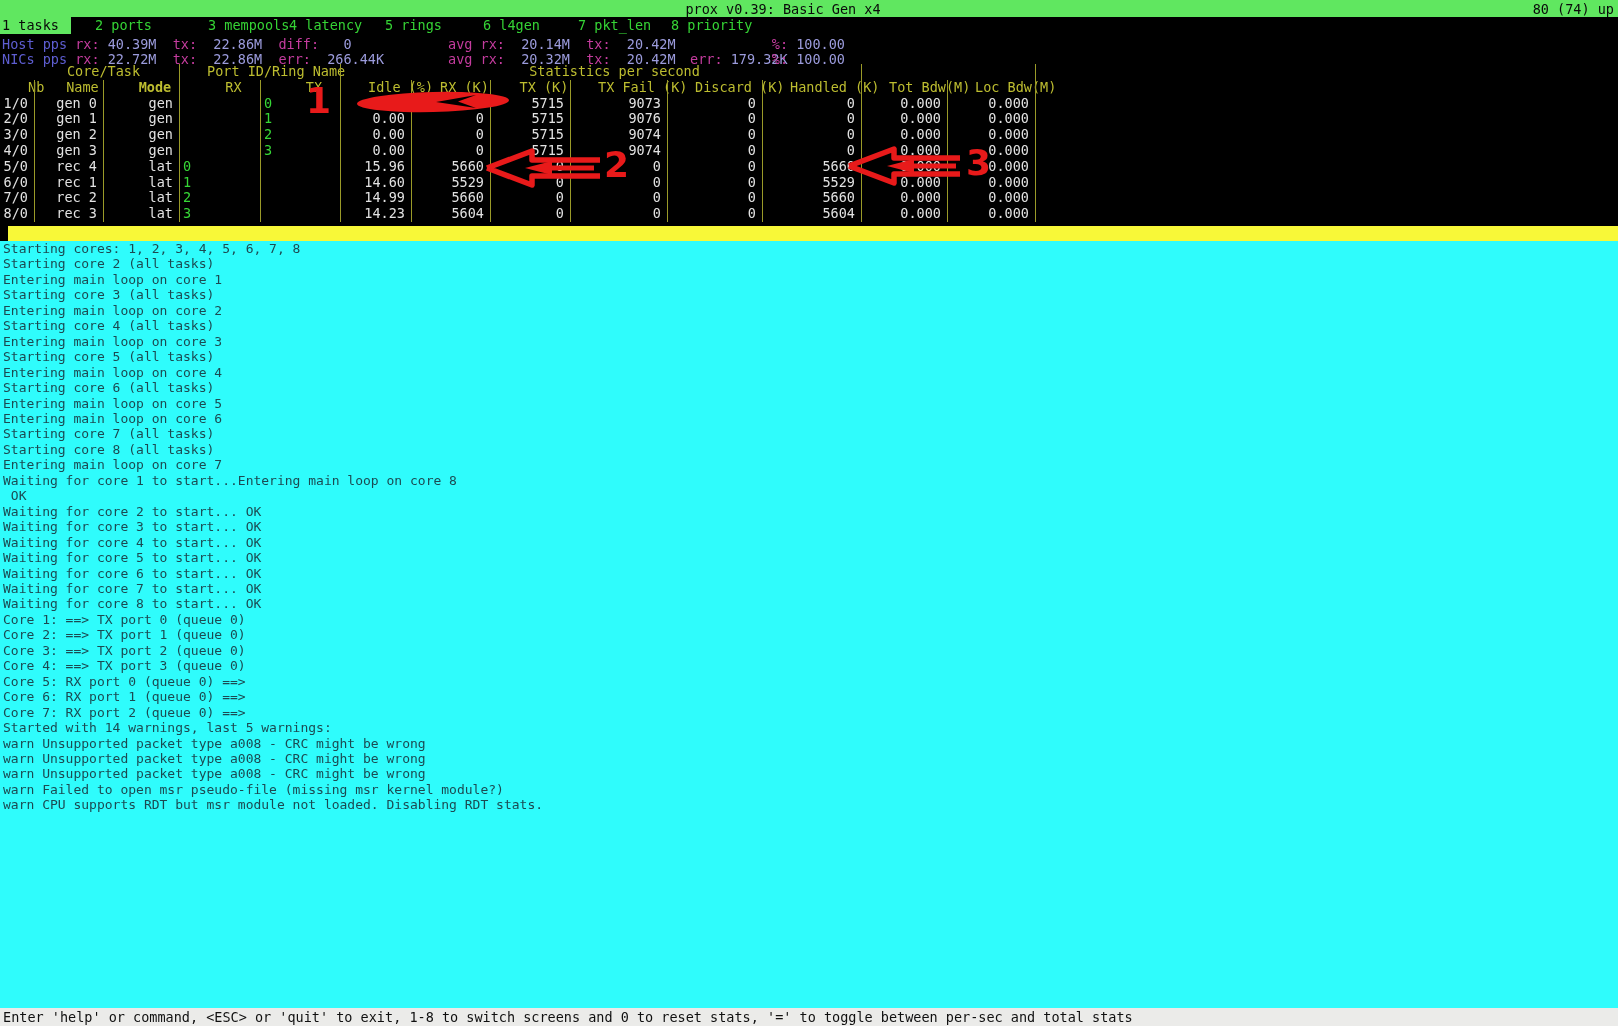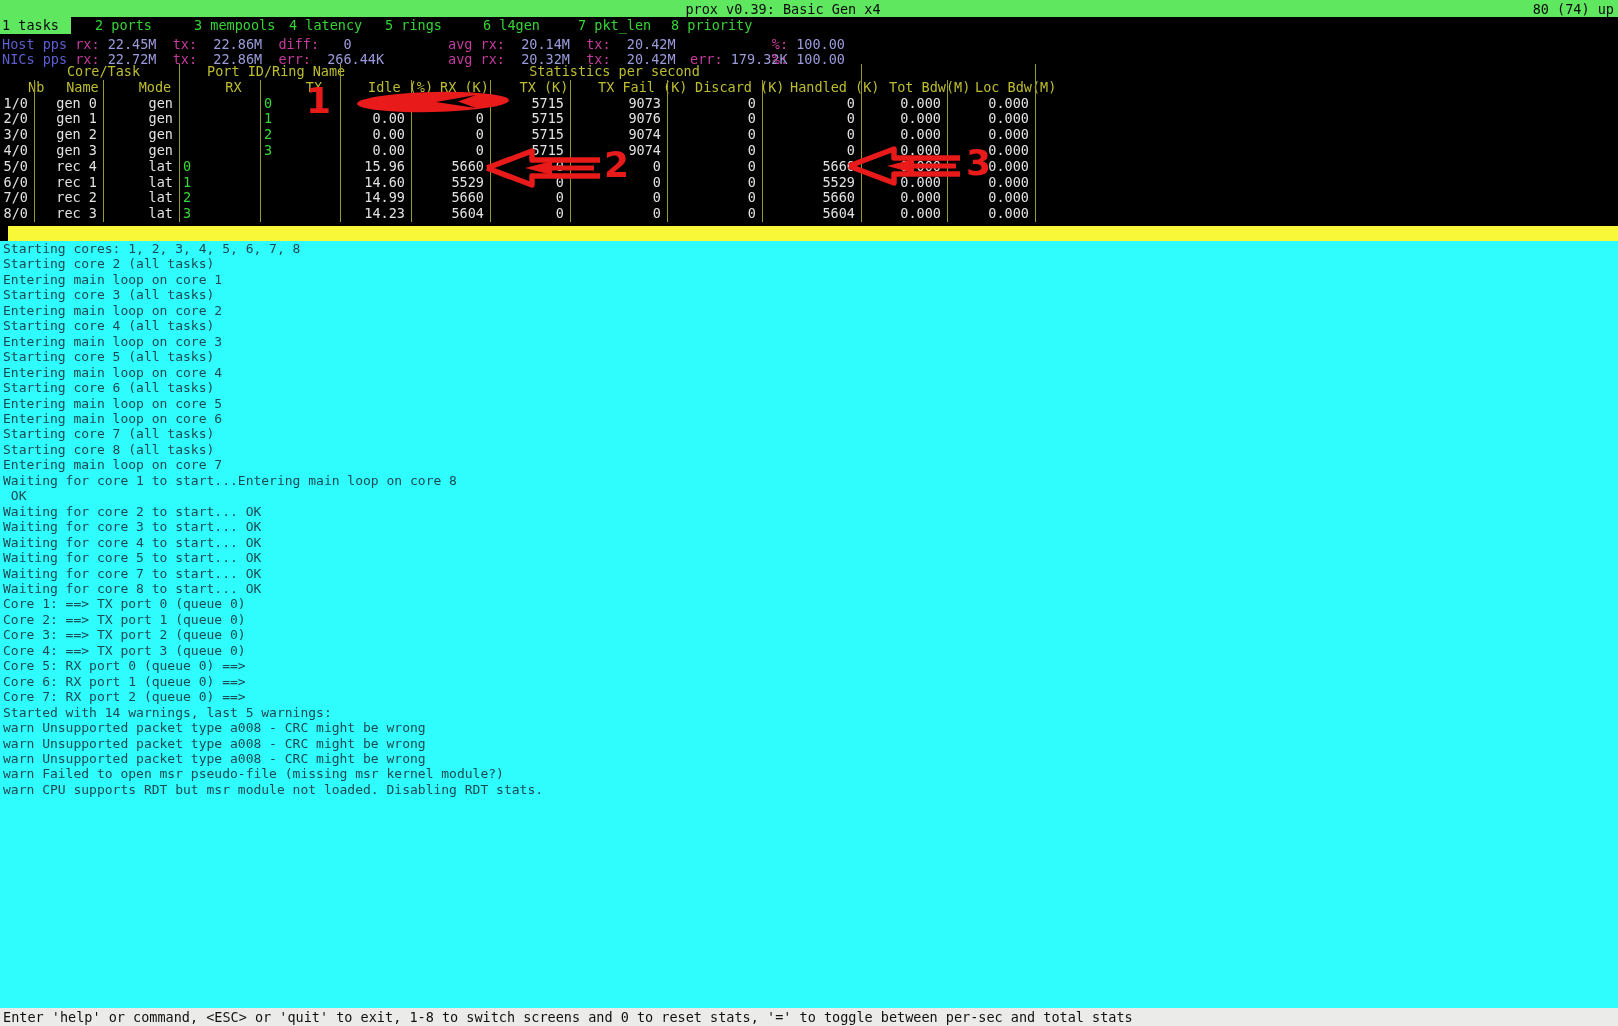--- a/index.html
+++ b/index.html
@@ -56,43 +56,43 @@
 <body>
 
 <div id="title-bar">
   <div id="title-text">prox v0.39: Basic Gen x4</div>
   <div id="uptime">80 (74) up</div>
 </div>
 
 <div id="tab-bar">
     <span class="tab selected" style="left: 0px;">1 tasks</span>
     <span class="tab" style="left: 95px;">2 ports</span>
-    <span class="tab" style="left: 194px;">3 mempools</span>
+    <span class="tab" style="left: 208px;">3 mempools</span>
     <span class="tab" style="left: 289px;">4 latency</span>
     <span class="tab" style="left: 385px;">5 rings</span>
     <span class="tab" style="left: 483px;">6 l4gen</span>
     <span class="tab" style="left: 578px;">7 pkt_len</span>
     <span class="tab" style="left: 671px;">8 priority</span>
   </div>
 
-<div class="stat-line" id="host-left" style="left:2px;top:37px;"><span class="seg-prefix">Host pps </span><span class="seg-label">rx:</span><span class="seg-value"> 22.45M</span><span class="seg-value">  </span><span class="seg-label">tx:</span><span class="seg-value">  22.86M</span><span class="seg-value">  </span><span class="seg-label">diff:</span><span class="seg-value">   0</span></div>
+<div class="stat-line" id="host-left" style="left:2px;top:37px;"><span class="seg-prefix">Host pps </span><span class="seg-label">rx:</span><span class="seg-value"> 40.39M</span><span class="seg-value">  </span><span class="seg-label">tx:</span><span class="seg-value">  22.86M</span><span class="seg-value">  </span><span class="seg-label">diff:</span><span class="seg-value">   0</span></div>
 <div class="stat-line" id="host-mid" style="left:448px;top:37px;"><span class="seg-label">avg rx:</span><span class="seg-value">  20.14M</span><span class="seg-value">  </span><span class="seg-label">tx:</span><span class="seg-value">  20.42M</span></div>
 <div class="stat-line" id="host-right" style="right:773px;top:37px;"><span class="seg-label">%:</span><span class="seg-value"> 100.00</span></div>
 <div class="stat-line" id="nics-left" style="left:2px;top:52px;"><span class="seg-prefix">NICs pps </span><span class="seg-label">rx:</span><span class="seg-value"> 22.72M</span><span class="seg-value">  </span><span class="seg-label">tx:</span><span class="seg-value">  22.86M</span><span class="seg-value">  </span><span class="seg-label">err:</span><span class="seg-value">  266.44K</span></div>
 <div class="stat-line" id="nics-mid" style="left:448px;top:52px;"><span class="seg-label">avg rx:</span><span class="seg-value">  20.32M</span><span class="seg-value">  </span><span class="seg-label">tx:</span><span class="seg-value">  20.42M</span></div>
 <div class="stat-line" id="nics-err" style="left:690px;top:52px;"><span class="seg-label">err:</span><span class="seg-value"> 179.32K</span></div>
 <div class="stat-line" id="nics-right" style="right:773px;top:52px;"><span class="seg-label">%:</span><span class="seg-value"> 100.00</span></div>
 
 <div id="task-table">
     <div class="th" style="left: 0px; width: 179px; top: 0px;">Core/Task</div>
     <div class="th" style="left: 179px; width: 161px; top: 0px;">Port ID/Ring Name</div>
     <div class="th" style="left: 340px; width: 521px; top: 0px;">Statistics per second</div>
     <div class="th" style="left: 0px; width: 34px; top: 15.5px;">Nb</div>
     <div class="th" style="left: 34px; width: 69px; top: 15.5px;">Name</div>
-    <div class="th" style="left: 103px; width: 76px; top: 15.5px;">Mode</div>
+    <div class="th" style="left: 103px; width: 76px; top: 15.5px; font-weight: bold;">Mode</div>
     <div class="th" style="left: 179px; width: 81px; top: 15.5px;">RX</div>
     <div class="th" style="left: 260px; width: 80px; top: 15.5px;">TX</div>
     <div class="th" style="left: 340px; width: 71px; top: 15.5px;">Idle (%)</div>
     <div class="th" style="left: 411px; width: 79px; top: 15.5px;">RX (K)</div>
     <div class="th" style="left: 490px; width: 80px; top: 15.5px;">TX (K)</div>
     <div class="th" style="left: 570px; width: 97px; top: 15.5px;">TX Fail (K)</div>
     <div class="th" style="left: 667px; width: 95px; top: 15.5px; text-align: center;">Discard (K)</div>
     <div class="th" style="left: 762px; width: 99px; top: 15.5px;">Handled (K)</div>
     <div class="th" style="left: 861px; width: 86px; top: 15.5px;">Tot Bdw(M)</div>
     <div class="th" style="left: 947px; width: 88px; top: 15.5px;">Loc Bdw(M)</div>
@@ -248,20 +248,21 @@
     <div class="log-line">Entering main loop on core 6</div>
     <div class="log-line">Starting core 7 (all tasks)</div>
     <div class="log-line">Starting core 8 (all tasks)</div>
     <div class="log-line">Entering main loop on core 7</div>
     <div class="log-line">Waiting for core 1 to start...Entering main loop on core 8</div>
     <div class="log-line"> OK</div>
     <div class="log-line">Waiting for core 2 to start... OK</div>
     <div class="log-line">Waiting for core 3 to start... OK</div>
     <div class="log-line">Waiting for core 4 to start... OK</div>
     <div class="log-line">Waiting for core 5 to start... OK</div>
+    <div class="log-line">Waiting for core 6 to start... OK</div>
     <div class="log-line">Waiting for core 7 to start... OK</div>
     <div class="log-line">Waiting for core 8 to start... OK</div>
     <div class="log-line">Core 1: ==&gt; TX port 0 (queue 0)</div>
     <div class="log-line">Core 2: ==&gt; TX port 1 (queue 0)</div>
     <div class="log-line">Core 3: ==&gt; TX port 2 (queue 0)</div>
     <div class="log-line">Core 4: ==&gt; TX port 3 (queue 0)</div>
     <div class="log-line">Core 5: RX port 0 (queue 0) ==&gt;</div>
     <div class="log-line">Core 6: RX port 1 (queue 0) ==&gt;</div>
     <div class="log-line">Core 7: RX port 2 (queue 0) ==&gt;</div>
     <div class="log-line">Started with 14 warnings, last 5 warnings:</div>

